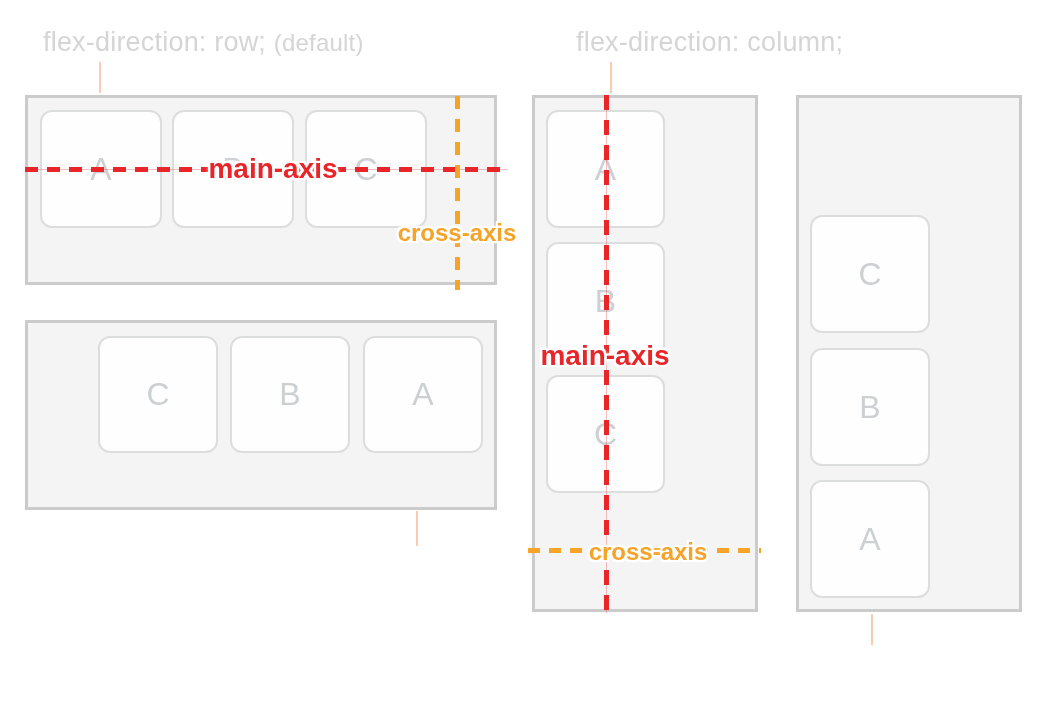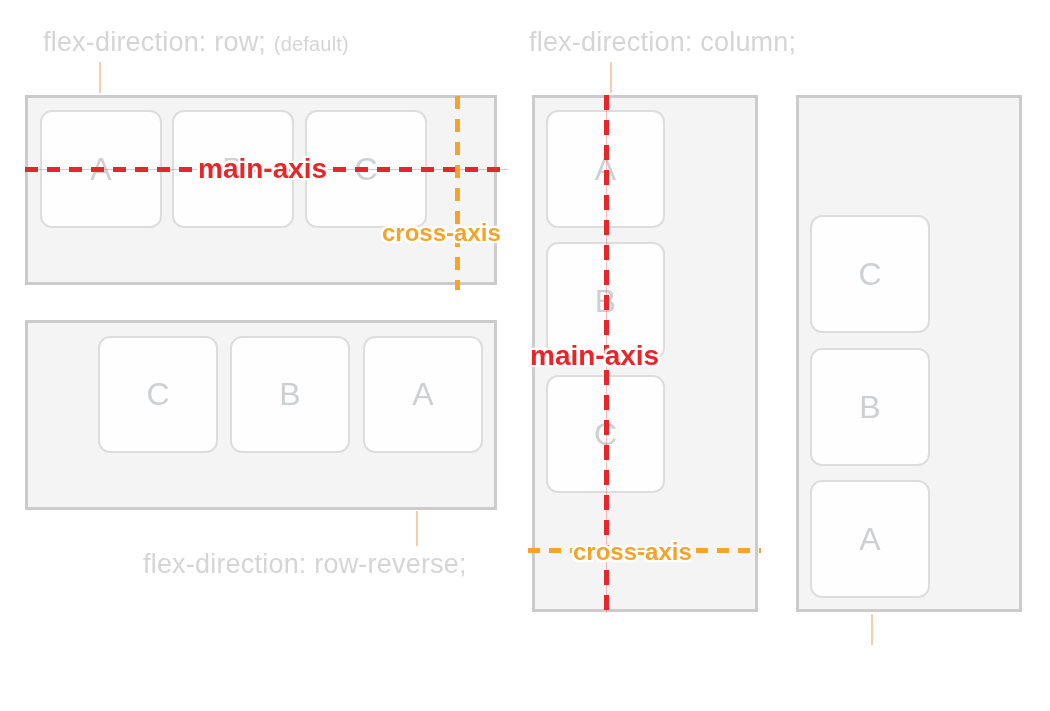--- a/index.html
+++ b/index.html
@@ -24,21 +24,21 @@
     font-family: "Liberation Sans", sans-serif;
   }
   .sec-label {
     position: absolute;
     color: var(--label-gray);
     font-size: 27px;
     letter-spacing: 0.2px;
     white-space: nowrap;
     z-index: 1;
   }
-  .sec-label .suffix { font-size: 20px; margin-top: 8px; }
+  .sec-label .suffix { font-size: 24px; margin-top: 8px; }
   .connector {
     position: absolute;
     width: 2px;
     background: var(--connector);
     z-index: 1;
   }
   .flex-container {
     position: absolute;
     background: var(--container-fill);
     border: 3px solid var(--container-border);
@@ -85,20 +85,21 @@
     position: absolute;
     width: 1px;
     background: var(--red);
     opacity: 0.3;
     z-index: 4;
   }
   .axis-label {
     position: absolute;
     font-weight: bold;
     white-space: nowrap;
+    text-align: center;
     z-index: 6;
     text-shadow:
       -2px -2px 0 #fff, 2px -2px 0 #fff, -2px 2px 0 #fff, 2px 2px 0 #fff,
       0 -2px 0 #fff, 0 2px 0 #fff, -2px 0 0 #fff, 2px 0 0 #fff,
       0 0 5px #fff, 0 0 5px #fff;
   }
   .axis-label.main { color: var(--red); font-size: 28px; }
   .axis-label.cross { color: var(--orange); font-size: 24px; }
 </style>
 </head>
@@ -135,25 +136,22 @@
       <span>C</span>
     </div>
   <div class="flex-item" style="left:230px; top:336px; width:120px; height:117px;">
       <span>B</span>
     </div>
   <div class="flex-item" style="left:363px; top:336px; width:120px; height:117px;">
       <span>A</span>
     </div>
 
   <div class="connector" style="left:416px; top:511px; height:35px;"></div>
-  <div class="sec-label" style="left:143px; top:549px;">
-    <span>flex-direction: row-reverse;</span>
-  </div>
 
-  <div class="sec-label" style="left:529px; top:27px;">
+  <div class="sec-label" style="left:576px; top:27px;">
     <span>flex-direction: column;</span>
   </div>
   <div class="connector" style="left:610px; top:62px; height:31px;"></div>
 
   <div class="flex-container" style="left:532px; top:95px; width:226px; height:517px;"></div>
   <div class="flex-item" style="left:546px; top:110px; width:119px; height:118px;">
       <span>A</span>
     </div>
   <div class="flex-item" style="left:546px; top:242px; width:119px; height:118px;">
       <span>B</span>

